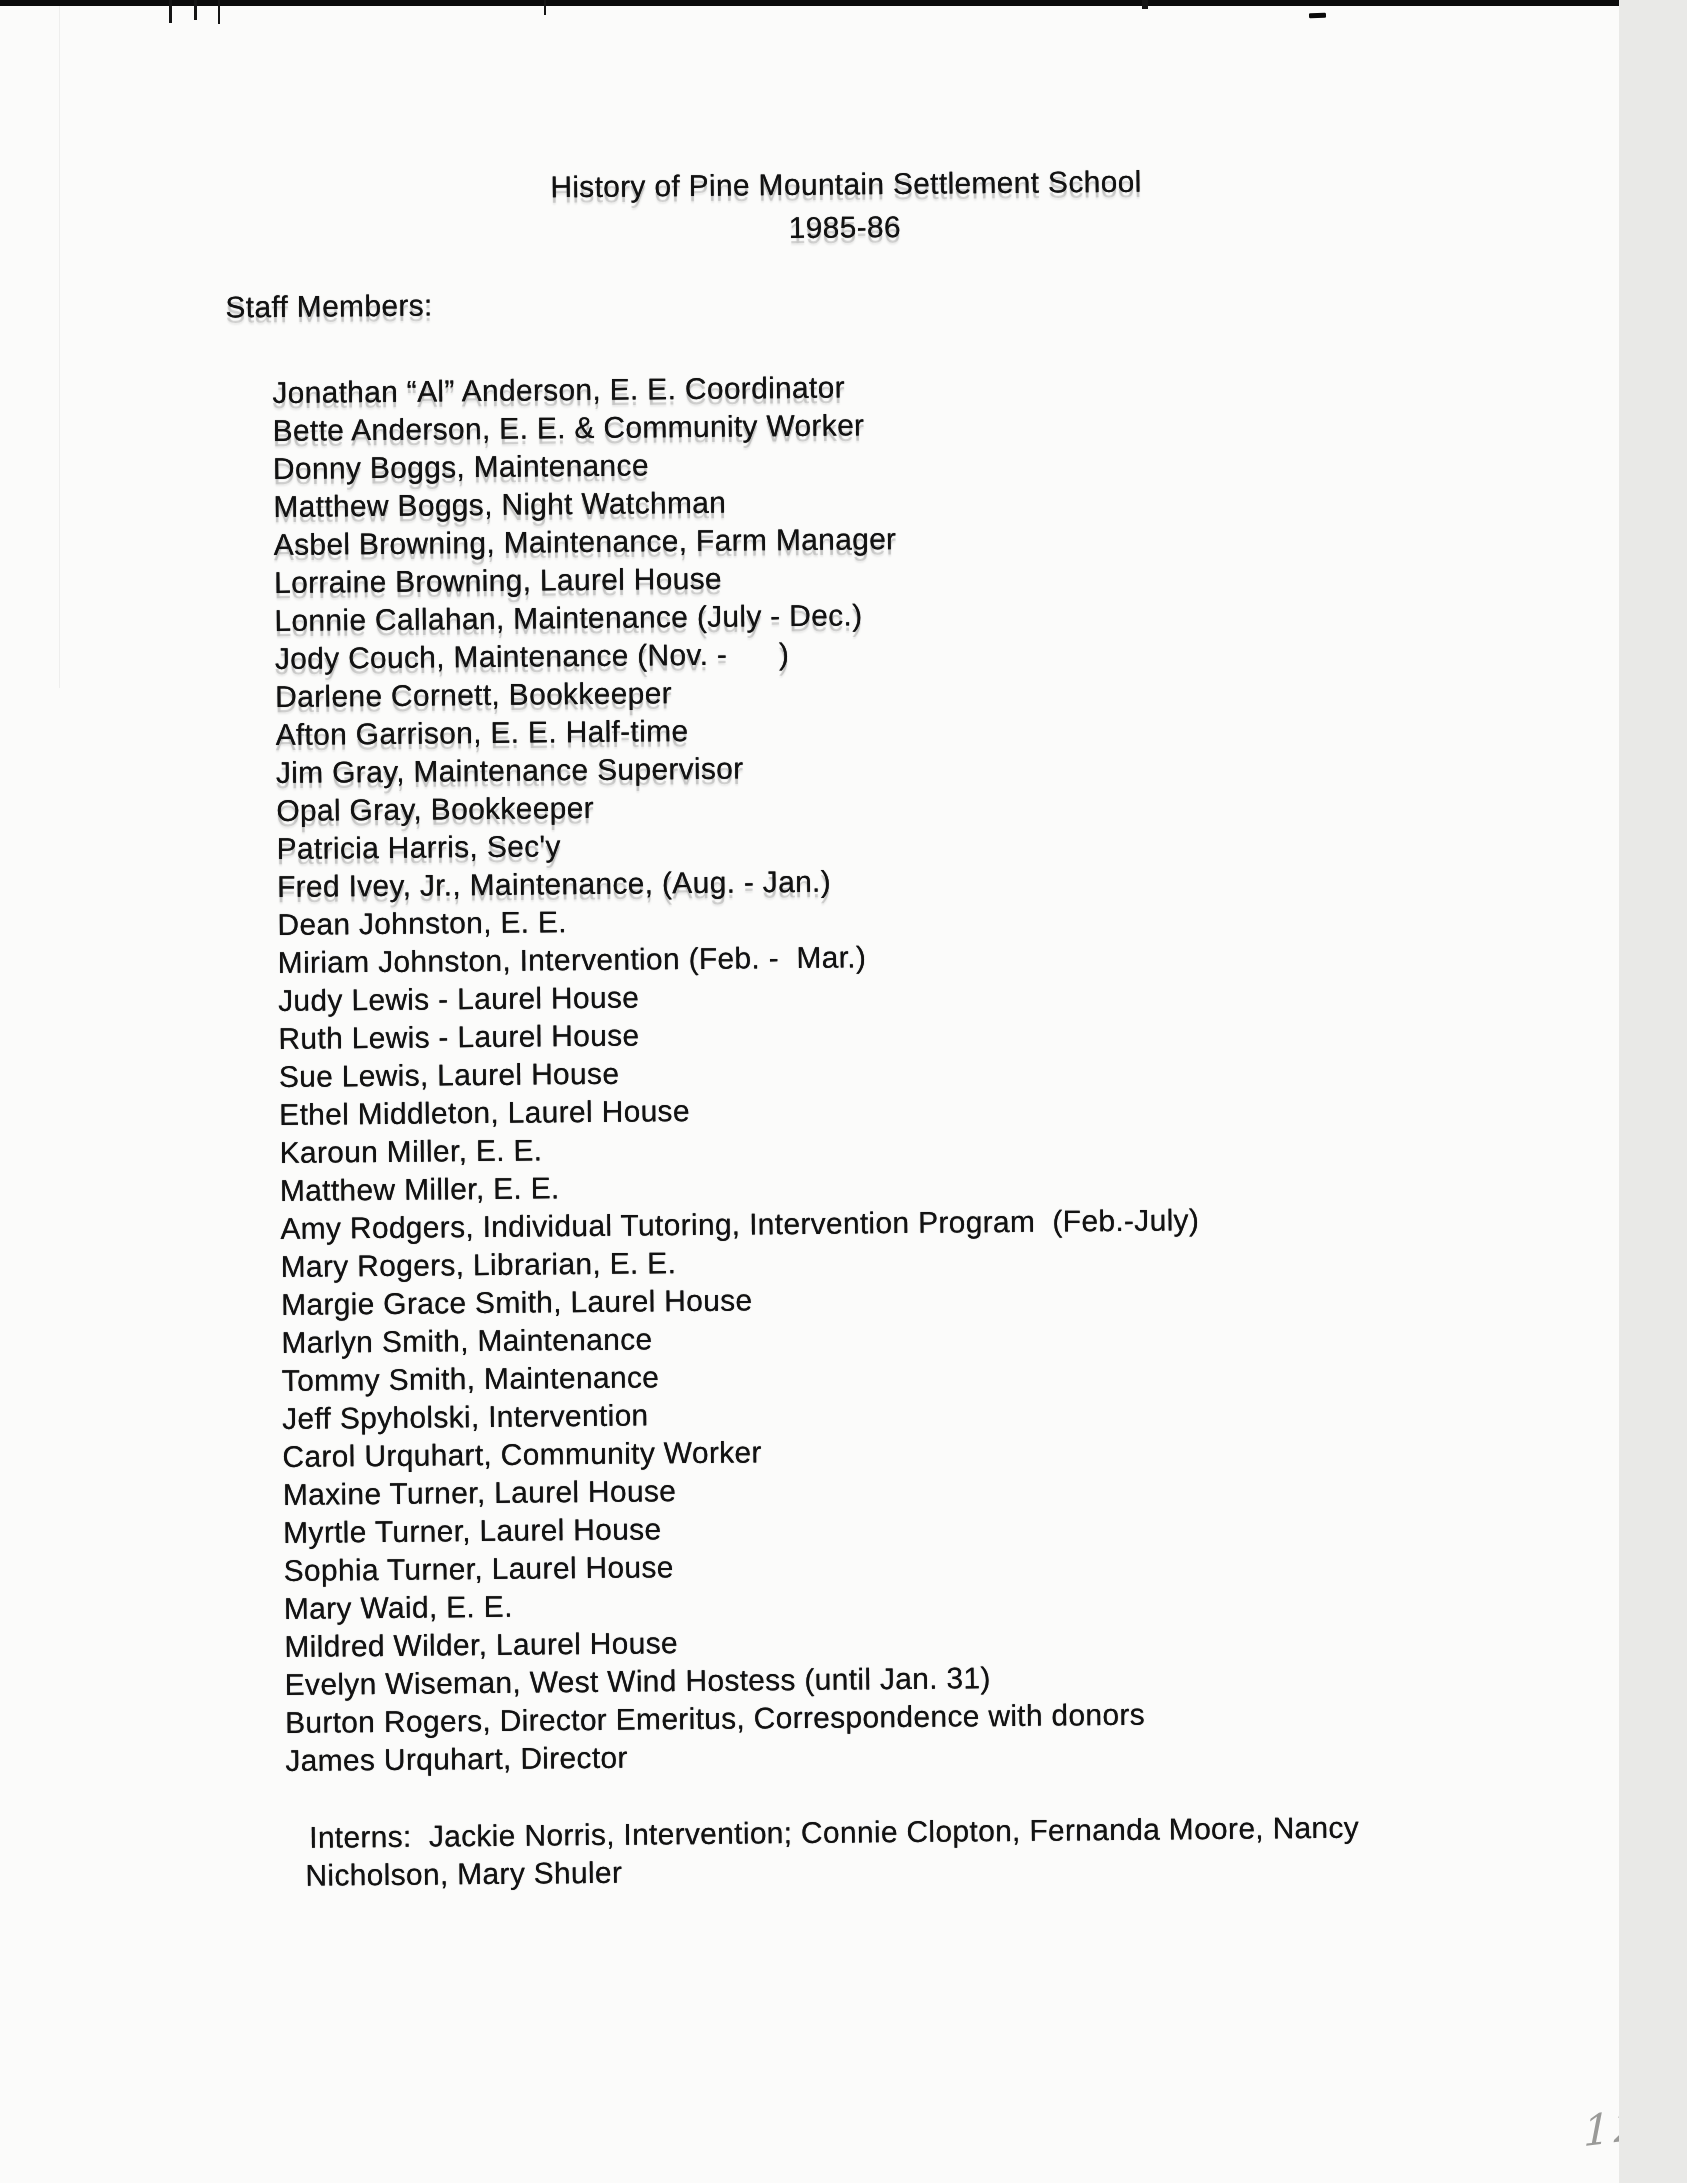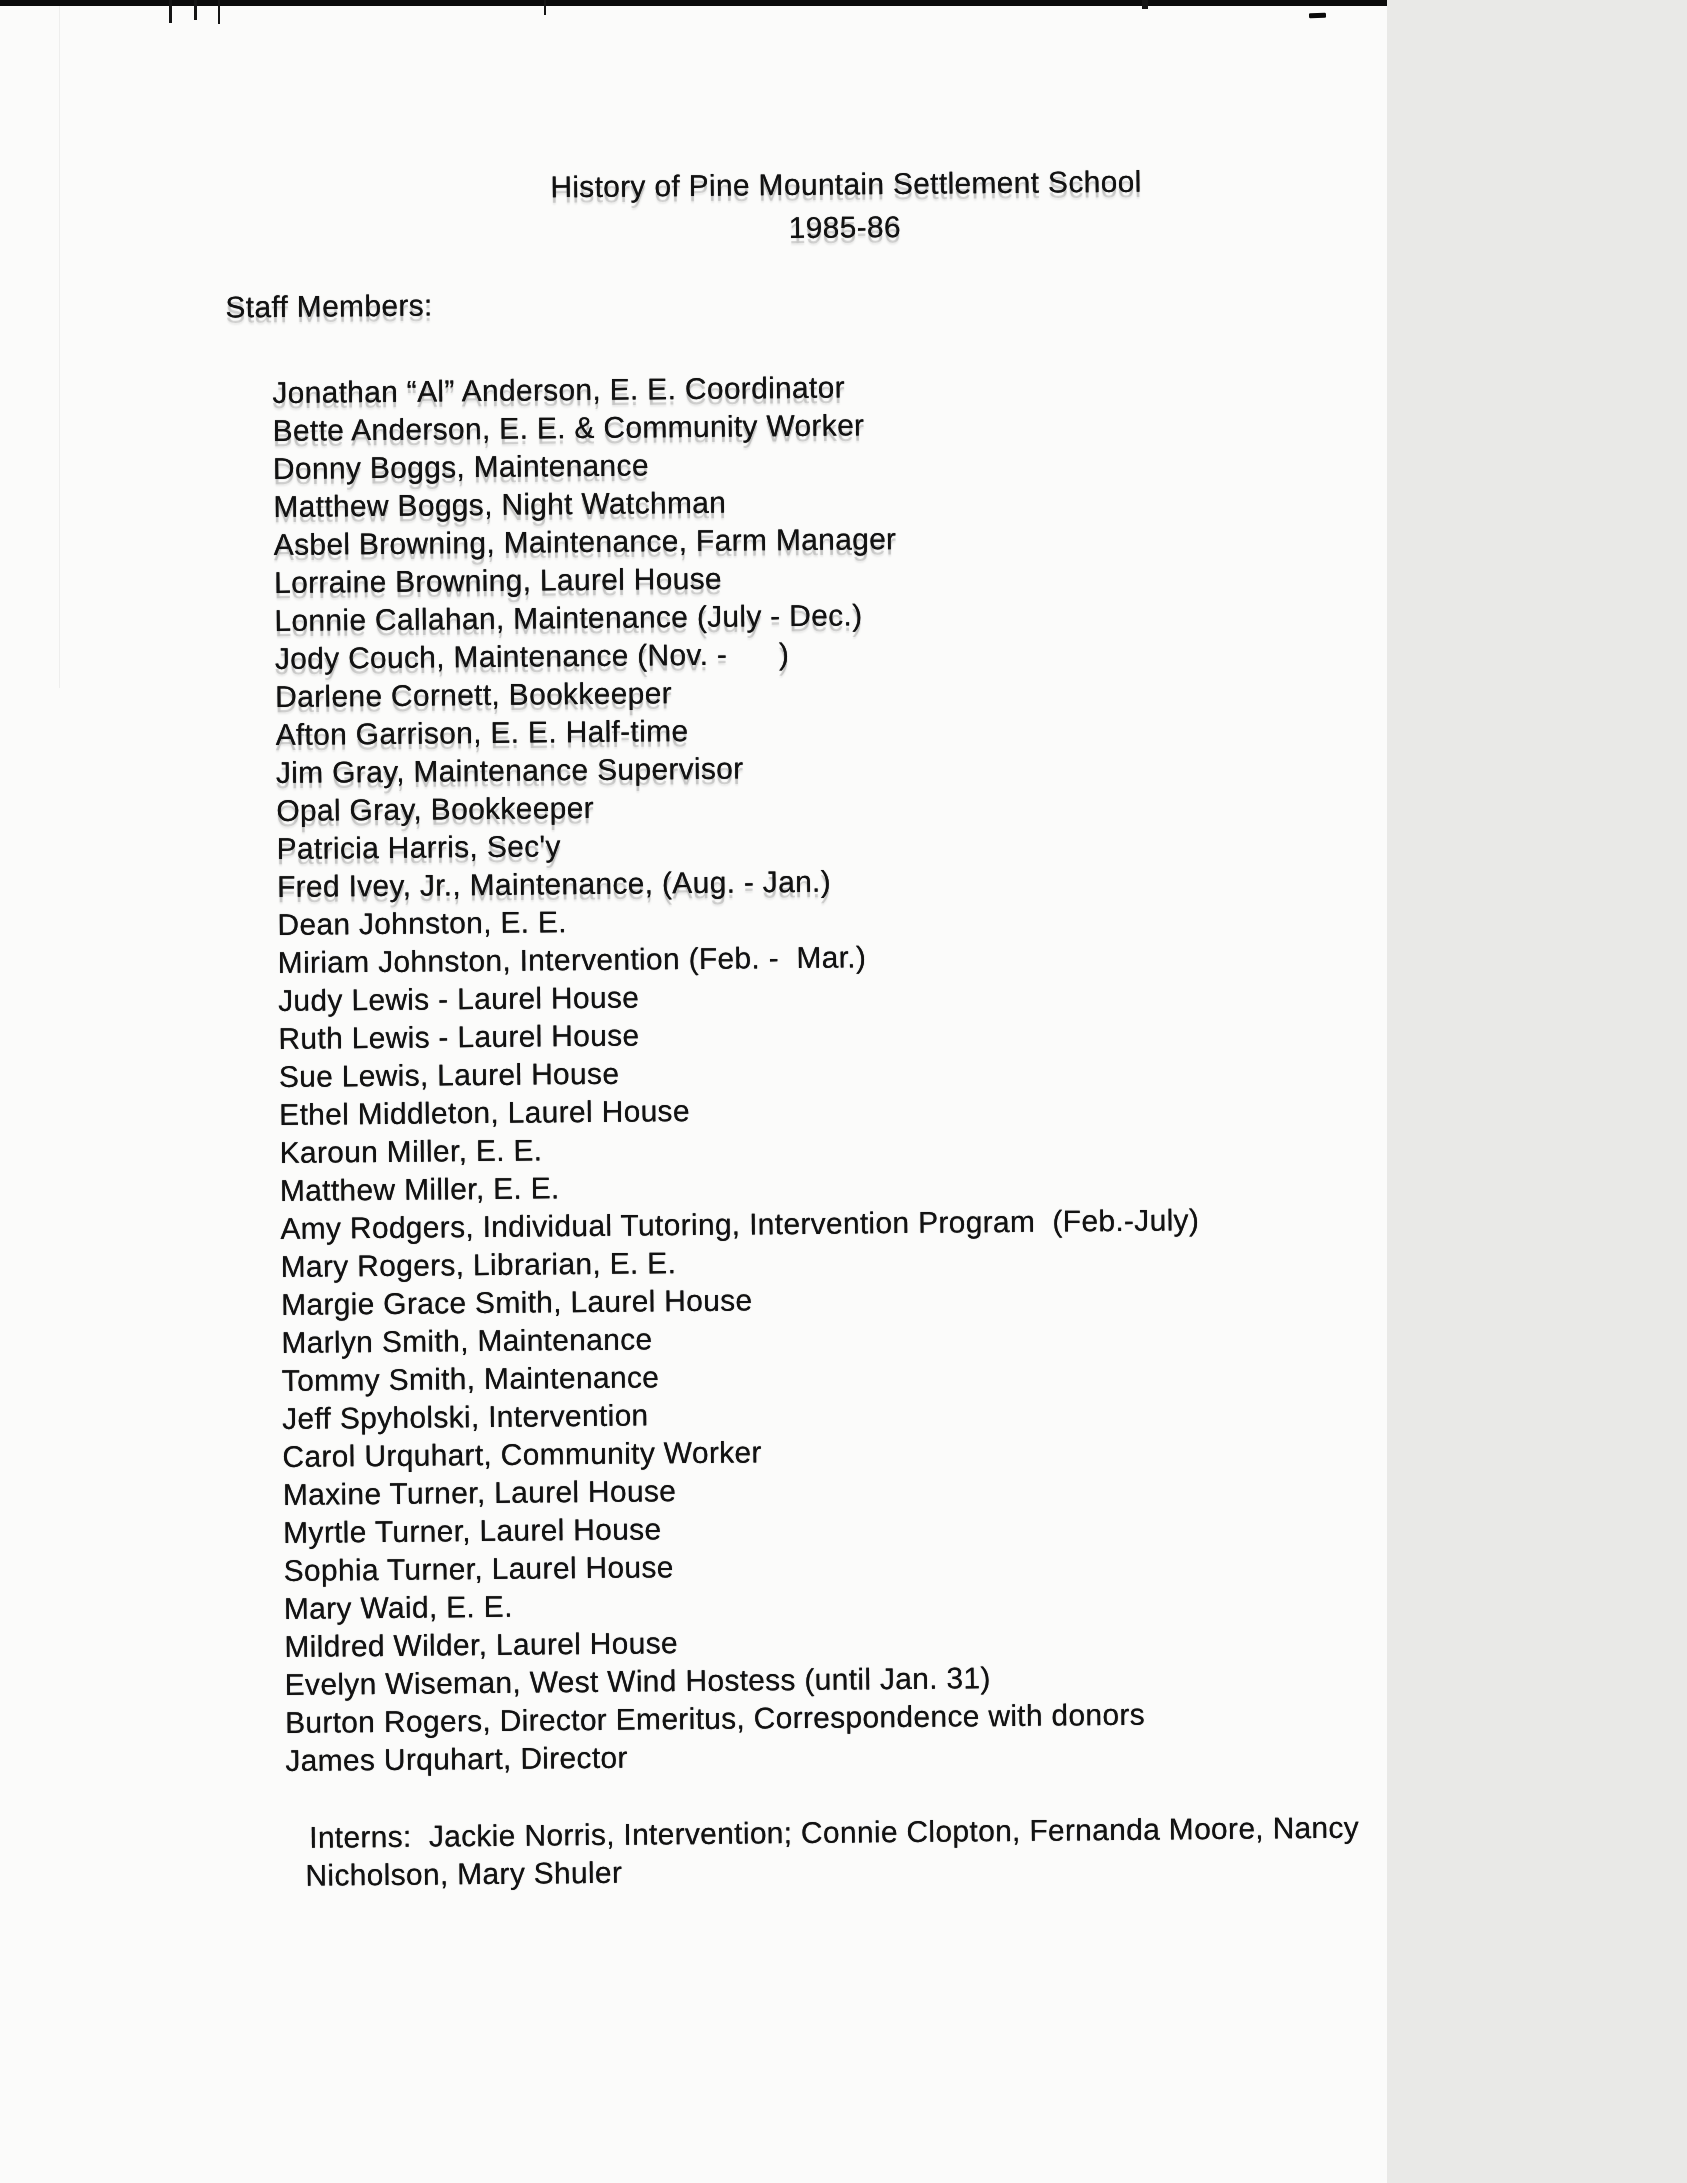--- a/index.html
+++ b/index.html
@@ -3,21 +3,21 @@
 <meta charset="utf-8">
 <style>
   html, body { margin: 0; padding: 0; }
   body {
     width: 1687px; height: 2183px;
     background: #e9e9e7;
     font-family: "Liberation Sans", sans-serif;
   }
   .page {
     position: relative;
-    width: 1387px; height: 2183px;
+    width: 1619px; height: 2183px;
     background: #fbfbfa;
     overflow: hidden;
   }
   
   .crease {
     position: absolute; left: 59px; top: 0; width: 1.3px; height: 688px;
     background: rgba(0,0,0,0.05);
   }
   
   .topbar {

